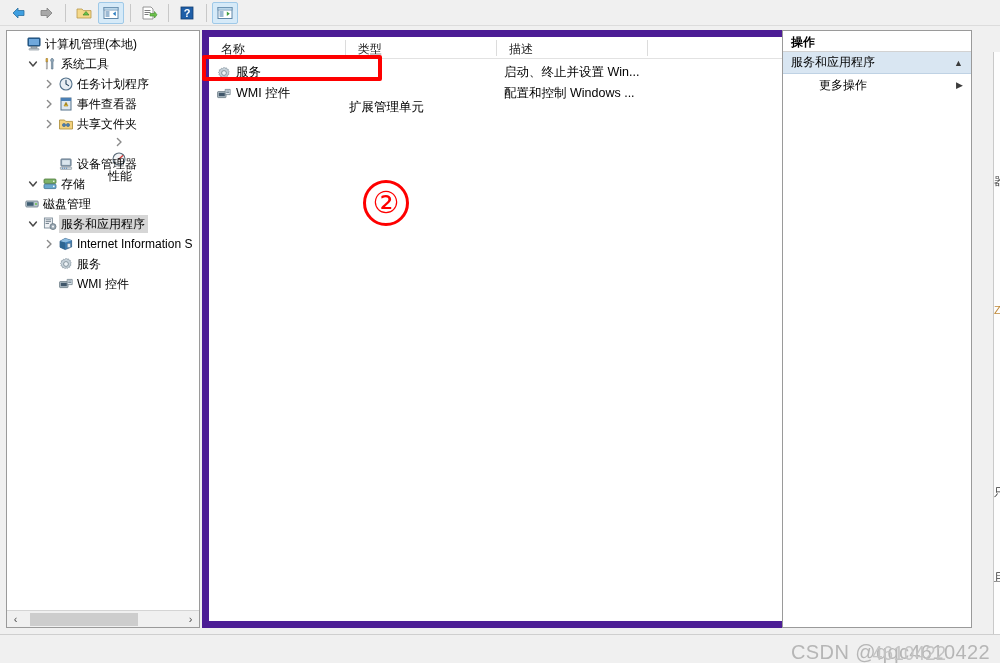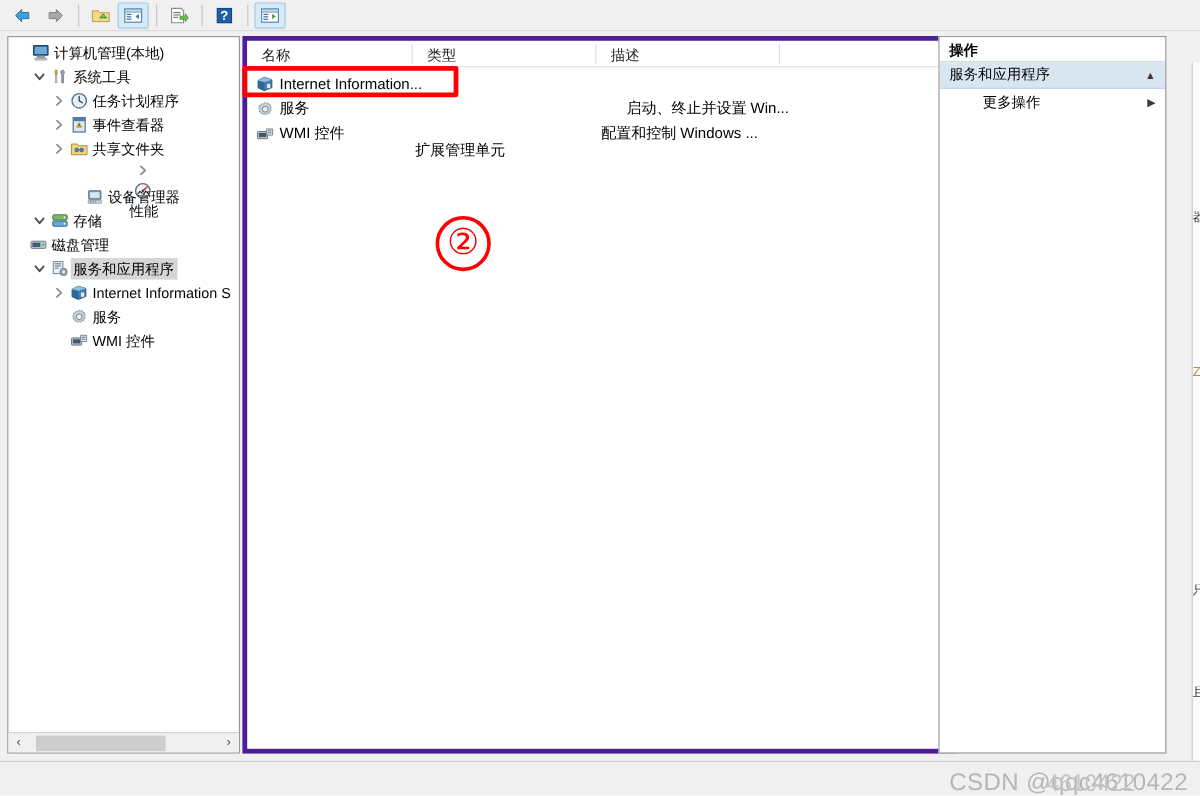--- a/index.html
+++ b/index.html
@@ -109,21 +109,21 @@
     height: 13px;
     background: #cdcdcd;
     margin-left: 6px;
   }
 
   
   .list-pane {
     position: absolute; left: 202px; top: 4px;
     width: 596px; height: 598px;
     background: #fff;
-    border: 4px solid #4c1d95;
+    border: 7px solid #4c1d95;
     overflow: hidden;
   }
   .list-header {
     display: flex;
     height: 22px;
     background: #fff;
     border-bottom: 1px solid #e2e2e2;
     position: relative;
   }
   .lh-cell {
@@ -407,21 +407,21 @@
             </div>
             <div class="ticon">
               <svg width="16" height="16" viewBox="0 0 16 16">
                 <circle cx="8" cy="8" r="6" fill="#f2f4f6" stroke="#5b6b78" stroke-width="1.1"></circle>
                 <path d="M8 8 L11.6 4.8" stroke="#d03a3a" stroke-width="1.3" stroke-linecap="round"></path>
                 <circle cx="8" cy="8" r="1" fill="#444"></circle>
               </svg>
             </div>
             <span class="tlabel">性能</span>
           </div>
-          <div class="tree-row" style="padding-left: 47px;">
+          <div class="tree-row" style="padding-left: 34px;">
             <div class="twisty"></div>
             <div class="ticon">
               <svg width="16" height="16" viewBox="0 0 16 16">
                 <rect x="3" y="3" width="10" height="7" rx="0.6" fill="#9fb3c2" stroke="#5c7184"></rect>
                 <rect x="4.2" y="4.2" width="7.6" height="4.6" fill="#dbe6ee"></rect>
                 <rect x="2.4" y="11" width="11.2" height="2.4" rx="0.5" fill="#cfd8de" stroke="#7d8c96" stroke-width="0.6"></rect>
                 <rect x="4" y="11.7" width="1.1" height="1" fill="#4a7fb5"></rect>
                 <rect x="6" y="11.7" width="1.1" height="1" fill="#4a7fb5"></rect>
                 <rect x="8" y="11.7" width="1.1" height="1" fill="#4a7fb5"></rect>
               </svg>
@@ -527,43 +527,28 @@
           <div class="lh-cell" style="width: 140px;"><span>名称</span></div>
           <div class="lh-cell" style="width: 155px;"><span>类型</span></div>
           <div class="lh-cell" style="width: 155px;"><span>描述</span></div>
           <div class="lh-cell" style="width: 146px;"><span></span></div>
         </div>
       <div class="list-rows" id="list-rows">
           <div class="list-row">
             <div class="lr-name" style="width: 140px;">
               <span class="licon">
                 <svg width="16" height="16" viewBox="0 0 16 16">
-                  <path d="M2 5.2 L7.2 2.4 L13.6 4.4 L13.6 11 L7.2 13.6 L2 11.2 Z" fill="#3f7fb5" stroke="#23527c" stroke-width="0.7"></path>
-                  <path d="M7.2 2.4 L13.6 4.4 L7.2 6.6 L2 5.2 Z" fill="#8fbde0"></path>
-                  <path d="M2 5.2 L7.2 6.6 L7.2 13.6 L2 11.2 Z" fill="#2e6692"></path>
-                  <rect x="9.2" y="7.4" width="3.4" height="4.2" fill="#e2eaf1" stroke="#4a6c88" stroke-width="0.5"></rect>
-                </svg>
-              </span>
-              <span class="ltext">Internet Information...</span>
-            </div>
-            <div class="lr-type" style="width: 155px;"></div>
-            <div class="lr-desc" style="width: 155px;"></div>
-          </div>
-          <div class="list-row">
-            <div class="lr-name" style="width: 140px;">
-              <span class="licon">
-                <svg width="16" height="16" viewBox="0 0 16 16">
                   <path d="M8 2.2 l1 1.1 1.4 -0.5 0.5 1.4 1.5 0.2 -0.3 1.4 1.2 0.9 -0.9 1.1 0.6 1.4 -1.3 0.6 0 1.5 -1.5 -0.1 -0.8 1.3 -1.3 -0.7 -1.2 0.9 -0.9 -1.2 -1.4 0.3 -0.3 -1.5 -1.4 -0.5 0.5 -1.4 -1 -1.1 1.1 -1 -0.2 -1.5 1.5 -0.2 0.6 -1.4 1.3 0.6 Z" fill="#c7d2da" stroke="#7b8b97" stroke-width="0.6"></path>
                   <circle cx="8" cy="8" r="2.4" fill="#eef3f7" stroke="#63757f" stroke-width="0.7"></circle>
                 </svg>
               </span>
               <span class="ltext">服务</span>
             </div>
             <div class="lr-type" style="width: 155px;"></div>
-            <div class="lr-desc" style="width: 155px; margin-left: 21px;">启动、终止并设置 Win...</div>
+            <div class="lr-desc" style="width: 155px;">启动、终止并设置 Win...</div>
           </div>
           <div class="list-row">
             <div class="lr-name" style="width: 140px;">
               <span class="licon">
                 <svg width="16" height="16" viewBox="0 0 16 16">
                   <rect x="1.6" y="5.6" width="8.4" height="6" rx="0.6" fill="#b6c3cc" stroke="#64757f" stroke-width="0.8"></rect>
                   <rect x="2.8" y="6.8" width="6" height="3.4" fill="#41576a"></rect>
                   <path d="M9.2 3.4 h5 v5.2 h-5 Z" fill="#dde6ed" stroke="#64757f" stroke-width="0.7"></path>
                   <rect x="10.2" y="4.6" width="3" height="0.8" fill="#6a7b88"></rect>
                   <rect x="10.2" y="6.2" width="3" height="0.8" fill="#6a7b88"></rect>

